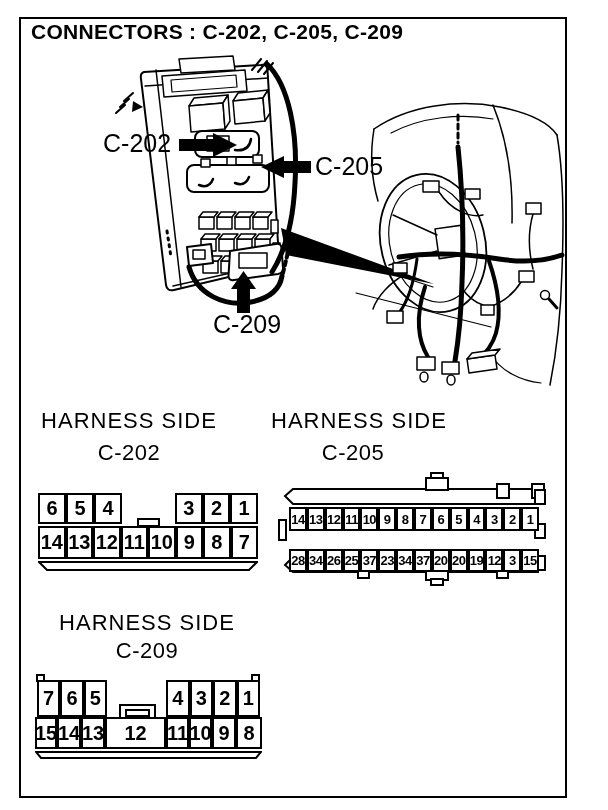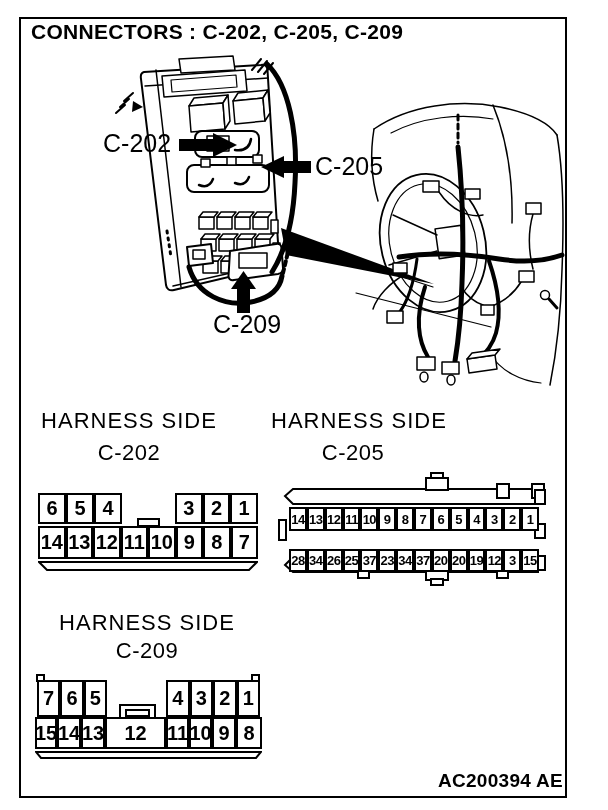--- a/index.html
+++ b/index.html
@@ -315,14 +315,13 @@
         <div class="pin" style="flex: 0 0 23px;">11</div>
         <div class="pin" style="flex: 0 0 23px;">10</div>
         <div class="pin" style="flex: 0 0 24px;">9</div>
         <div class="pin" style="flex: 0 0 26px;">8</div>
       </div>
     <svg class="base-pos" width="227" height="9">
       <polygon points="1,1 226,1 221,7 6,7" fill="#fff" stroke="#000" stroke-width="2"></polygon>
     </svg>
   </div>
 
-  <div class="figcode">AC200394 AE</div>
 </div>
 
 </body></html>

